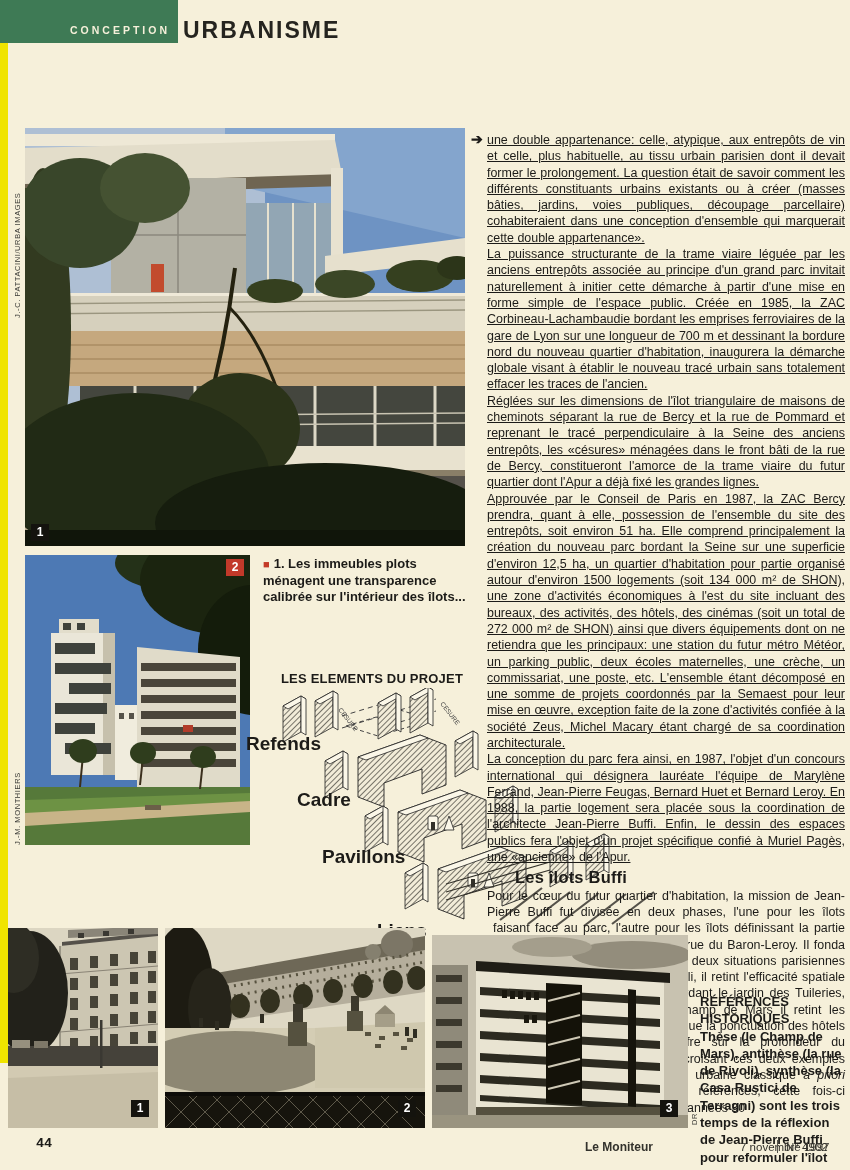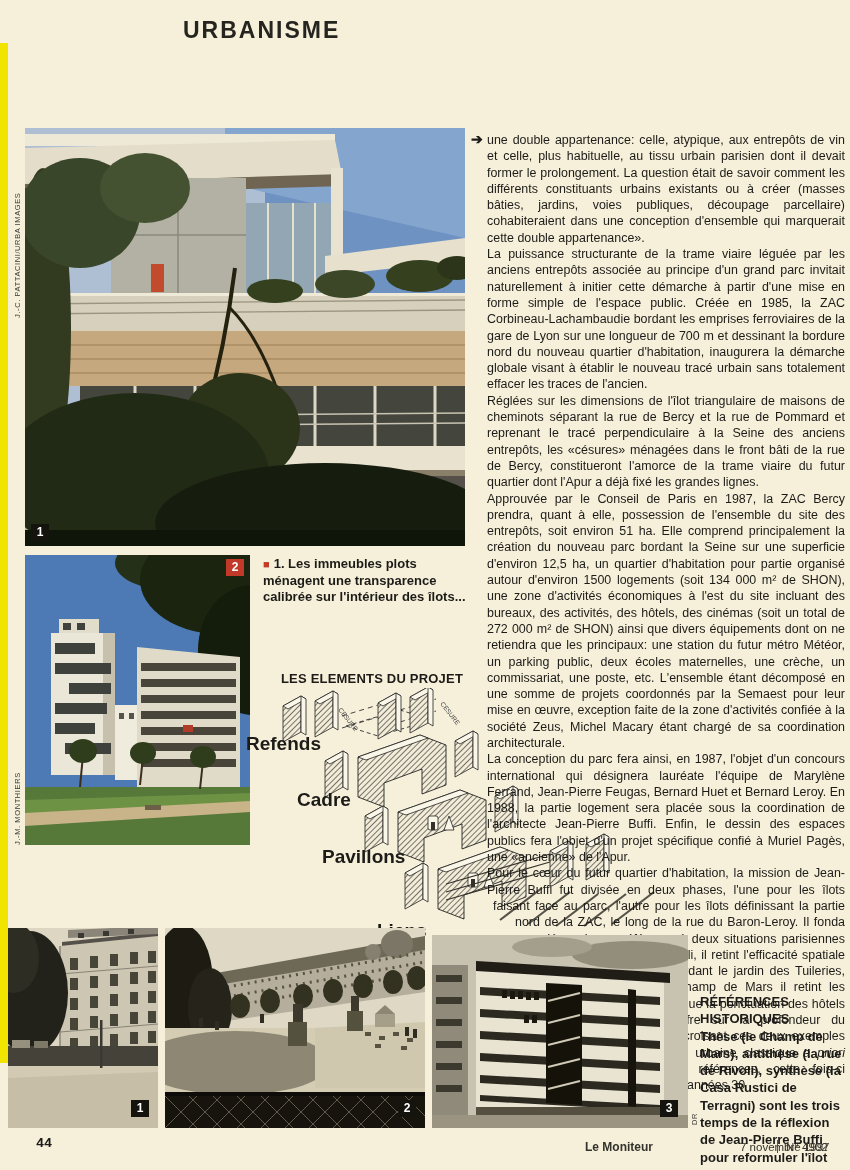--- a/index.html
+++ b/index.html
@@ -19,41 +19,44 @@
   .badge-red{background:#c2392a;}
   
   .captions{left:262px;top:556px;width:204px;font-size:13px;font-weight:bold;line-height:16.6px;}
   .cap-marker{color:#c43b28;font-size:11px;margin-right:4px;}
   .cap-item{margin:0 0 1px 1px;}
   
   .diagram-title{left:278px;top:671px;width:188px;text-align:center;font-size:13px;font-weight:bold;letter-spacing:.2px;}
   .dlabel{font-weight:bold;font-size:19px;}
   
   .right-col{left:487px;top:132px;width:358px;font-size:12.45px;line-height:16.3px;text-align:justify;}
-  .right-col p{margin:0;}
+  .right-col p{margin:0;text-decoration:underline;}
   .col-head{font-size:16.5px;font-weight:bold;margin:4px 0 2px 28px;letter-spacing:.2px;}
   .lead-arrow{left:471px;top:131px;font-size:14px;font-weight:bold;}
   .stair{float:left;clear:left;height:16.3px;}
   .it{font-style:italic;}
   
   .refs{left:700px;top:993px;width:148px;font-size:13px;font-weight:bold;line-height:17.3px;}
   .refs-head{display:block;}
   
   .footer-text{font-size:11.5px;color:#33322c;}
   .pageno{left:36px;top:1136px;font-size:13.5px;font-weight:bold;font-family:Liberation Mono, monospace;}
   .lm{left:585px;top:1140px;font-weight:bold;font-size:12px;}
   .fdate{left:712px;top:1141px;margin-left:28px;}
   .fsep{left:777px;top:1140px;width:1px;height:13px;background:#55544c;}
   .fissue{left:786px;top:1141px;}
 </style>
 </head>
 <body>
 
 <div class="page">
 
+  <div class="abs green-bar">
+    <div class="abs kicker">CONCEPTION</div>
+  </div>
   <div class="abs section-title">URBANISME</div>
   <div class="abs yellow-stripe"></div>
 
   <svg class="abs photo" style="left:25px;top:128px" width="440" height="418" viewBox="0 0 440 418">
     <rect width="440" height="418" fill="#aebfd4"></rect>
     <rect x="240" y="0" width="200" height="260" fill="#6e93c3"></rect>
     <polygon points="200,0 440,0 440,110 200,55" fill="#84a5cd"></polygon>
     <rect x="0" y="6" width="310" height="12" fill="#eee8d6"></rect>
     <polygon points="0,20 310,12 318,52 0,62" fill="#e3ddca"></polygon>
     <polygon points="0,56 318,46 318,58 0,68" fill="#6f6552"></polygon>
@@ -212,20 +215,21 @@
   <div class="abs dlabel" style="left:322px;top:846px">Pavillons</div>
   <div class="abs dlabel" style="left:377px;top:920px">Liens</div>
 
   <div class="abs lead-arrow">➔</div>
   <div class="abs right-col">
     <p>une double appartenance: celle, atypique, aux entrepôts de vin et celle, plus habituelle, au tissu urbain parisien dont il devait former le prolongement. La question était de savoir comment les différents constituants urbains existants ou à créer (masses bâties, jardins, voies publiques, découpage parcellaire) cohabiteraient dans une conception d'ensemble qui marquerait cette double appartenance».</p>
     <p>La puissance structurante de la trame viaire léguée par les anciens entrepôts associée au principe d'un grand parc invitait naturellement à initier cette démarche à partir d'une mise en forme simple de l'espace public. Créée en 1985, la ZAC Corbineau-Lachambaudie bordant les emprises ferroviaires de la gare de Lyon sur une longueur de 700 m et dessinant la bordure nord du nouveau quartier d'habitation, inaugurera la démarche globale visant à établir le nouveau tracé urbain sans totalement effacer les traces de l'ancien.</p>
     <p>Réglées sur les dimensions de l'îlot triangulaire de maisons de cheminots séparant la rue de Bercy et la rue de Pommard et reprenant le tracé perpendiculaire à la Seine des anciens entrepôts, les «césures» ménagées dans le front bâti de la rue de Bercy, constitueront l'amorce de la trame viaire du futur quartier dont l'Apur a déjà fixé les grandes lignes.</p>
     <p>Approuvée par le Conseil de Paris en 1987, la ZAC Bercy prendra, quant à elle, possession de l'ensemble du site des entrepôts, soit environ 51 ha. Elle comprend principalement la création du nouveau parc bordant la Seine sur une superficie d'environ 12,5 ha, un quartier d'habitation pour partie organisé autour d'environ 1500 logements (soit 134 000 m² de SHON), une zone d'activités économiques à l'est du site incluant des bureaux, des activités, des hôtels, des cinémas (soit un total de 272 000 m² de SHON) ainsi que divers équipements dont on ne retiendra que les principaux: une station du futur métro Météor, un parking public, deux écoles maternelles, une crèche, un commissariat, une poste, etc. L'ensemble étant décomposé en une somme de projets coordonnés par la Semaest pour leur mise en œuvre, exception faite de la zone d'activités confiée à la société Zeus, Michel Macary étant chargé de sa coordination architecturale.</p>
     <p>La conception du parc fera ainsi, en 1987, l'objet d'un concours international qui désignera lauréate l'équipe de Marylène Ferrand, Jean-Pierre Feugas, Bernard Huet et Bernard Leroy. En 1988, la partie logement sera placée sous la coordination de l'architecte Jean-Pierre Buffi. Enfin, le dessin des espaces publics fera l'objet d'un projet spécifique confié à Muriel Pagès, une «ancienne» de l'Apur.</p>
+    <div class="col-head">Les îlots Buffi</div>
     <div>
       <div class="stair" style="width:0"></div><div class="stair" style="width:0"></div>
       <div class="stair" style="width:6px"></div><div class="stair" style="width:28px"></div>
       <div class="stair" style="width:38px"></div><div class="stair" style="width:50px"></div>
       <div class="stair" style="width:73px"></div><div class="stair" style="width:98px"></div>
       <div class="stair" style="width:112px"></div><div class="stair" style="width:118px"></div>
       <div class="stair" style="width:124px"></div><div class="stair" style="width:130px"></div>
       <span>Pour le cœur du futur quartier d'habitation, la mission de Jean-Pierre Buffi fut divisée en deux phases, l'une pour les îlots faisant face au parc, l'autre pour les îlots définissant la partie nord de la ZAC, le long de la rue du Baron-Leroy. Il fonda sa démarche en référence à deux situations parisiennes proches: de la rue de Rivoli, il retint l'efficacité spatiale du «décor urbain» bordant le jardin des Tuileries, tandis que du Champ de Mars il retint les transparences que la ponctuation des hôtels particuliers offre sur la profondeur du quartier. En croisant ces deux exemples de typologie urbaine classique </span><span class="it">a priori</span><span> antinomiques avec deux autres références, cette fois-ci modernes, empruntées à l'Italie des années 30</span>
     </div>
   </div>

